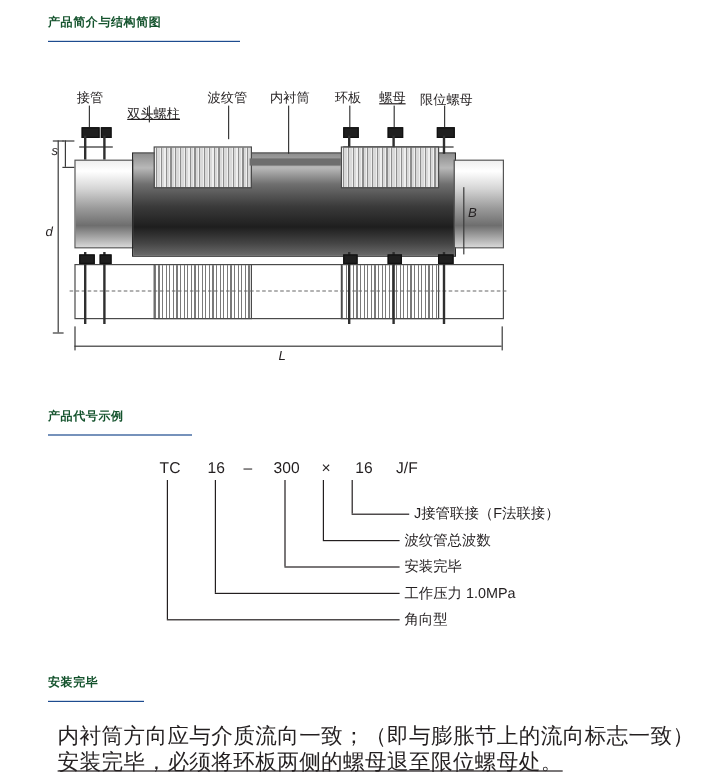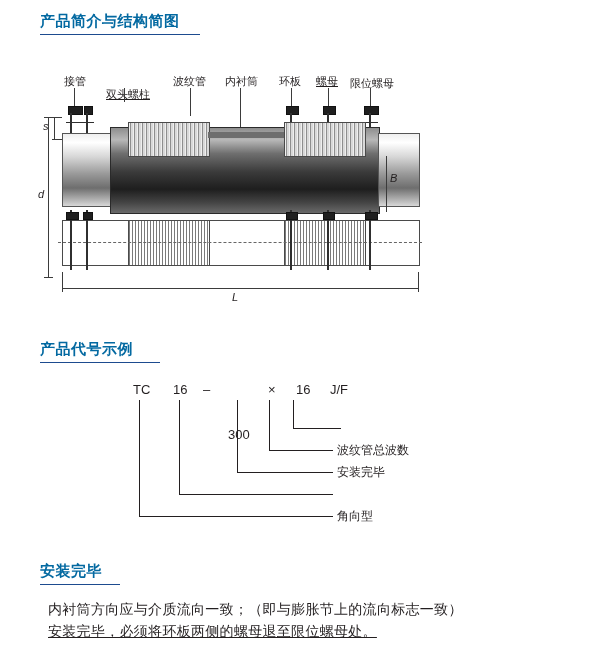--- a/index.html
+++ b/index.html
@@ -10,23 +10,23 @@
   body {
     width: 600px;
     height: 652px;
     position: relative;
     font-family: "Liberation Sans", sans-serif;
     color: #231f20;
     overflow: hidden;
   }
   .section-title {
     position: absolute;
-    font-size: 15px;
+    font-size: 10px;
     font-weight: bold;
-    color: #0369a1;
+    color: #14532d;
     letter-spacing: 0.5px;
   }
   .title-rule {
     position: absolute;
     height: 1px;
     background: #1d4b8f;
   }
   
   #diagram {
     position: absolute;
@@ -135,21 +135,21 @@
     position: absolute;
     font-size: 12px;
     color: #231f20;
     white-space: nowrap;
   }
   .vline { position: absolute; width: 1px; background: #231f20; }
   .hline { position: absolute; height: 1px; background: #231f20; }
   
   .note {
     position: absolute;
-    font-size: 14px;
+    font-size: 18px;
     color: #231f20;
     letter-spacing: 0.3px;
     text-align: right;
   }
 </style>
 </head>
 <body>
 
 <div class="section-title" style="left:40px; top:12px;">产品简介与结构简图</div>
 <div class="title-rule" style="left:40px; top:34px; width:160px;"></div>
@@ -232,38 +232,40 @@
 </div>
 
 <div class="section-title" style="left:40px; top:340px;">产品代号示例</div>
 <div class="title-rule" style="left:40px; top:362px; width:120px;"></div>
 
 <div id="code">
 
   <div class="code-token" style="left:93px; top:14px;">TC</div>
   <div class="code-token" style="left:133px; top:14px;">16</div>
   <div class="code-token" style="left:163px; top:14px;">–</div>
-  <div class="code-token" style="left:188px; top:14px;margin-top:45px;">300</div>
+  <div class="code-token" style="left:188px; top:14px;">300</div>
   <div class="code-token" style="left:228px; top:14px;">×</div>
   <div class="code-token" style="left:256px; top:14px;">16</div>
   <div class="code-token" style="left:290px; top:14px;">J/F</div>
 
   <div class="vline" style="left:253px; top:32px; height:28px;"></div>
   <div class="hline" style="left:253px; top:60px; width:48px;"></div>
+  <div class="code-desc" style="left:305px; top:52px;">J接管联接（F法联接）</div>
 
   <div class="vline" style="left:229px; top:32px; height:50px;"></div>
   <div class="hline" style="left:229px; top:82px; width:64px;"></div>
   <div class="code-desc" style="left:297px; top:74px;">波纹管总波数</div>
 
   <div class="vline" style="left:197px; top:32px; height:72px;"></div>
   <div class="hline" style="left:197px; top:104px; width:96px;"></div>
   <div class="code-desc" style="left:297px; top:96px;">安装完毕</div>
 
   <div class="vline" style="left:139px; top:32px; height:94px;"></div>
   <div class="hline" style="left:139px; top:126px; width:154px;"></div>
+  <div class="code-desc" style="left:297px; top:118px;">工作压力 1.0MPa</div>
 
   <div class="vline" style="left:99px; top:32px; height:116px;"></div>
   <div class="hline" style="left:99px; top:148px; width:194px;"></div>
   <div class="code-desc" style="left:297px; top:140px;">角向型</div>
 </div>
 
 <div class="section-title" style="left:40px; top:562px;">安装完毕</div>
 <div class="title-rule" style="left:40px; top:584px; width:80px;"></div>
 
 <div class="note" style="left:48px; top:601px;">内衬筒方向应与介质流向一致；（即与膨胀节上的流向标志一致）</div>

